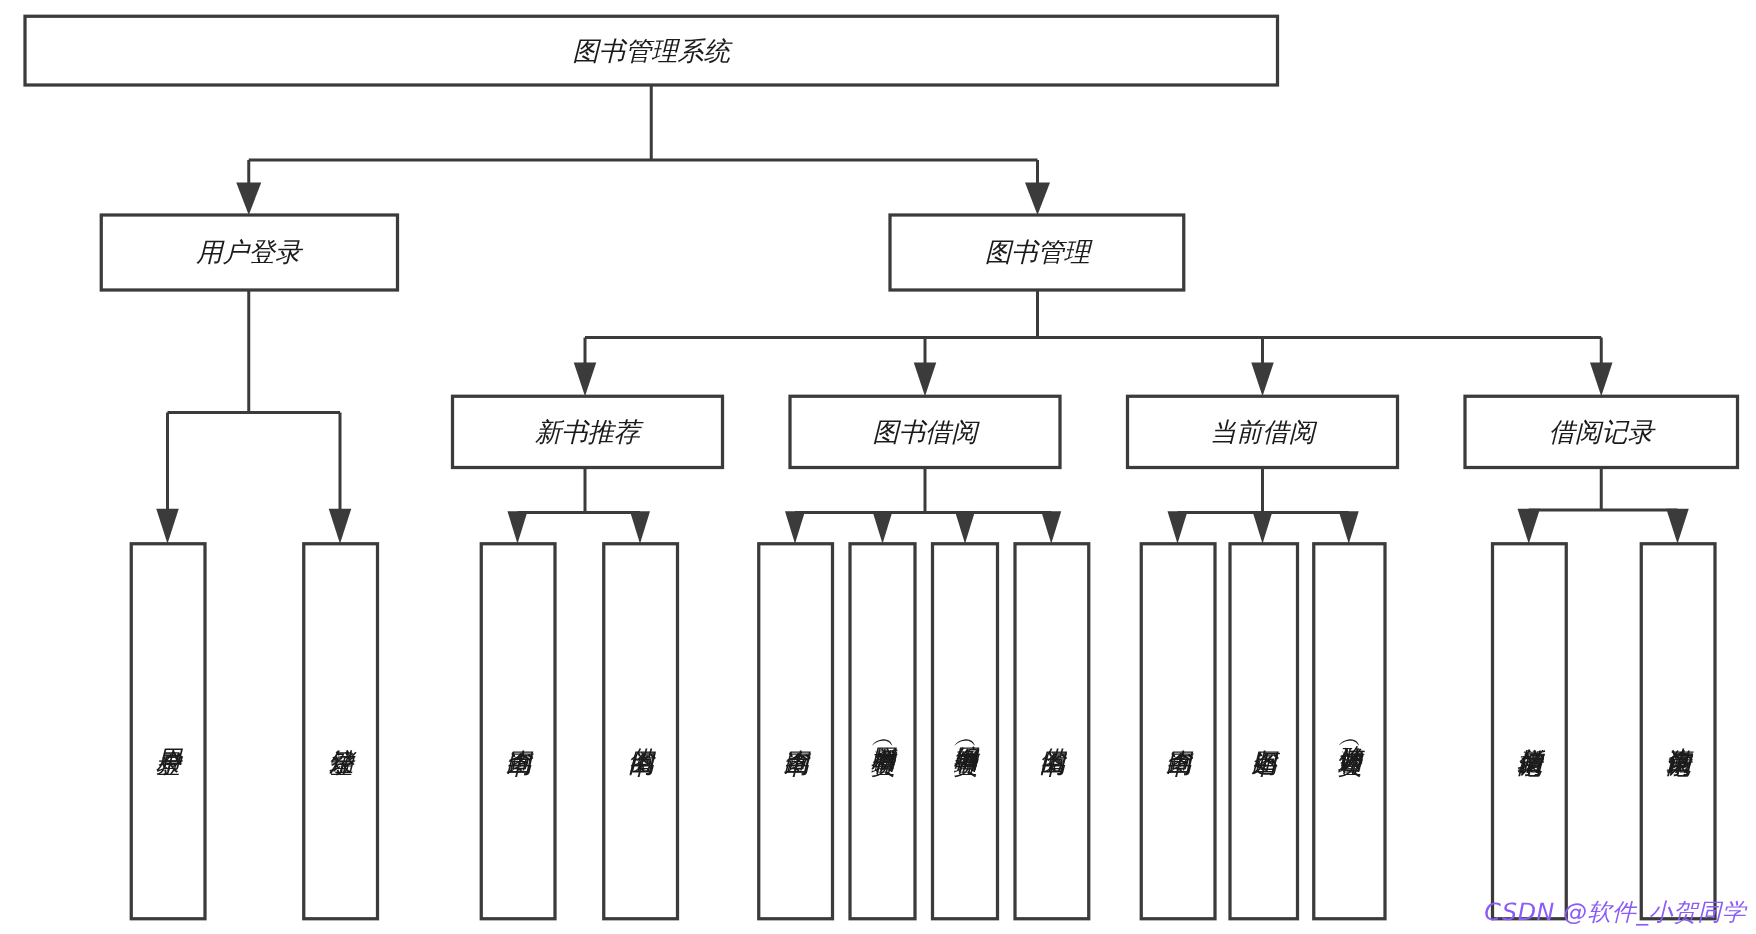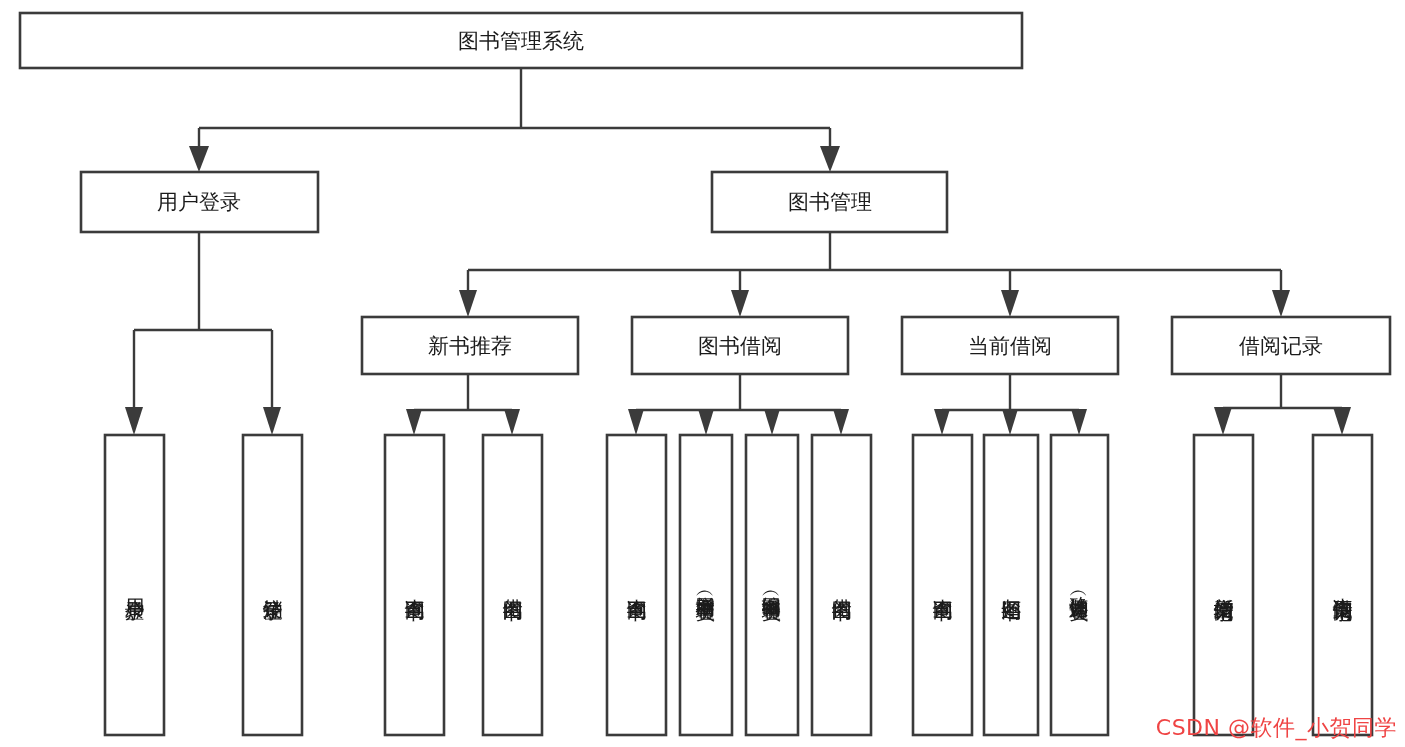--- a/index.html
+++ b/index.html
@@ -9,20 +9,21 @@
   }
   body {
     font-family: "DejaVu Sans", "Liberation Sans", sans-serif;
   }
   #diagram-root {
     position: relative;
     width: 1405px;
     height: 747px;
     background: #ffffff;
     overflow: hidden;
+    font-style: italic;
   }
   svg.diagram-canvas {
     position: absolute;
     left: 0;
     top: 0;
     width: 1405px;
     height: 747px;
   }
   .node-box {
     fill: #ffffff;
@@ -60,22 +61,22 @@
     justify-content: center;
     text-align: center;
     white-space: nowrap;
     pointer-events: none;
   }
   .watermark {
     position: absolute;
     right: 8px;
     bottom: 4px;
     font-family: "DejaVu Sans", "Liberation Sans", sans-serif;
-    font-size: 22px;
-    color: #ef4444;
+    font-size: 19px;
+    color: #8b5cf6;
     letter-spacing: 0.5px;
     white-space: nowrap;
   }
 </style>
 </head>
 <body>
 
 <div id="diagram-root">
 
   <svg class="diagram-canvas" viewBox="0 0 1405 747">

